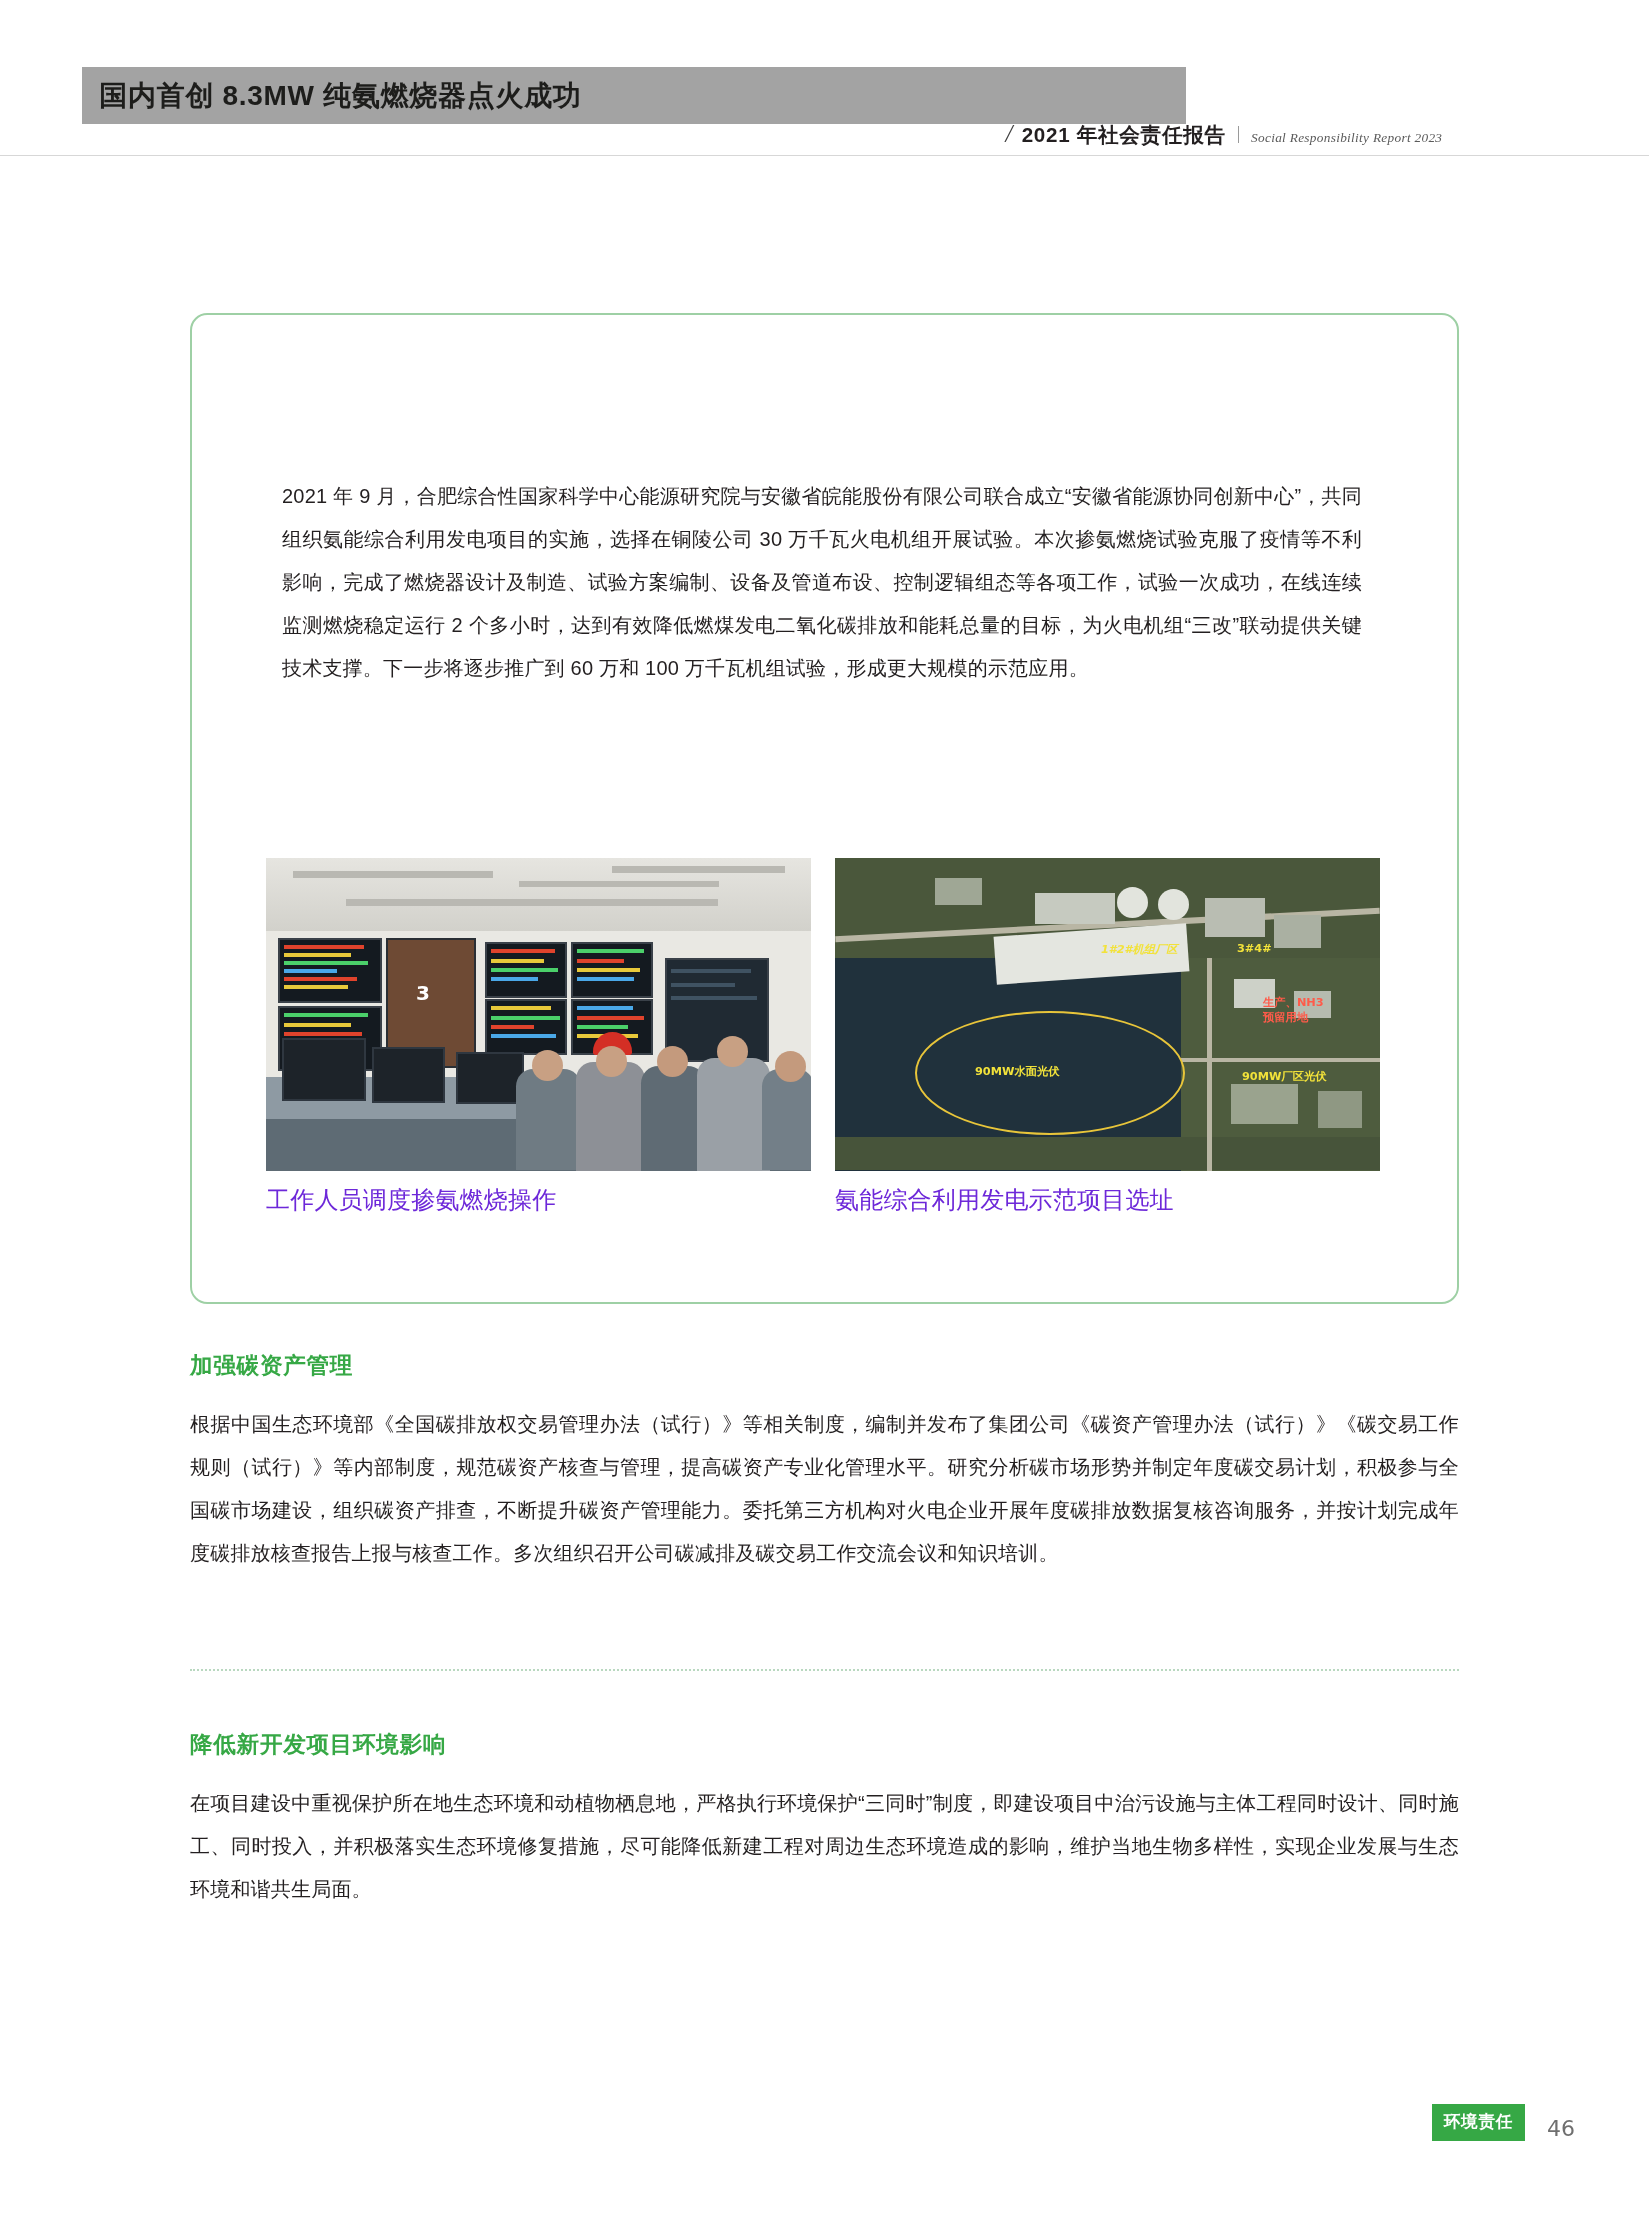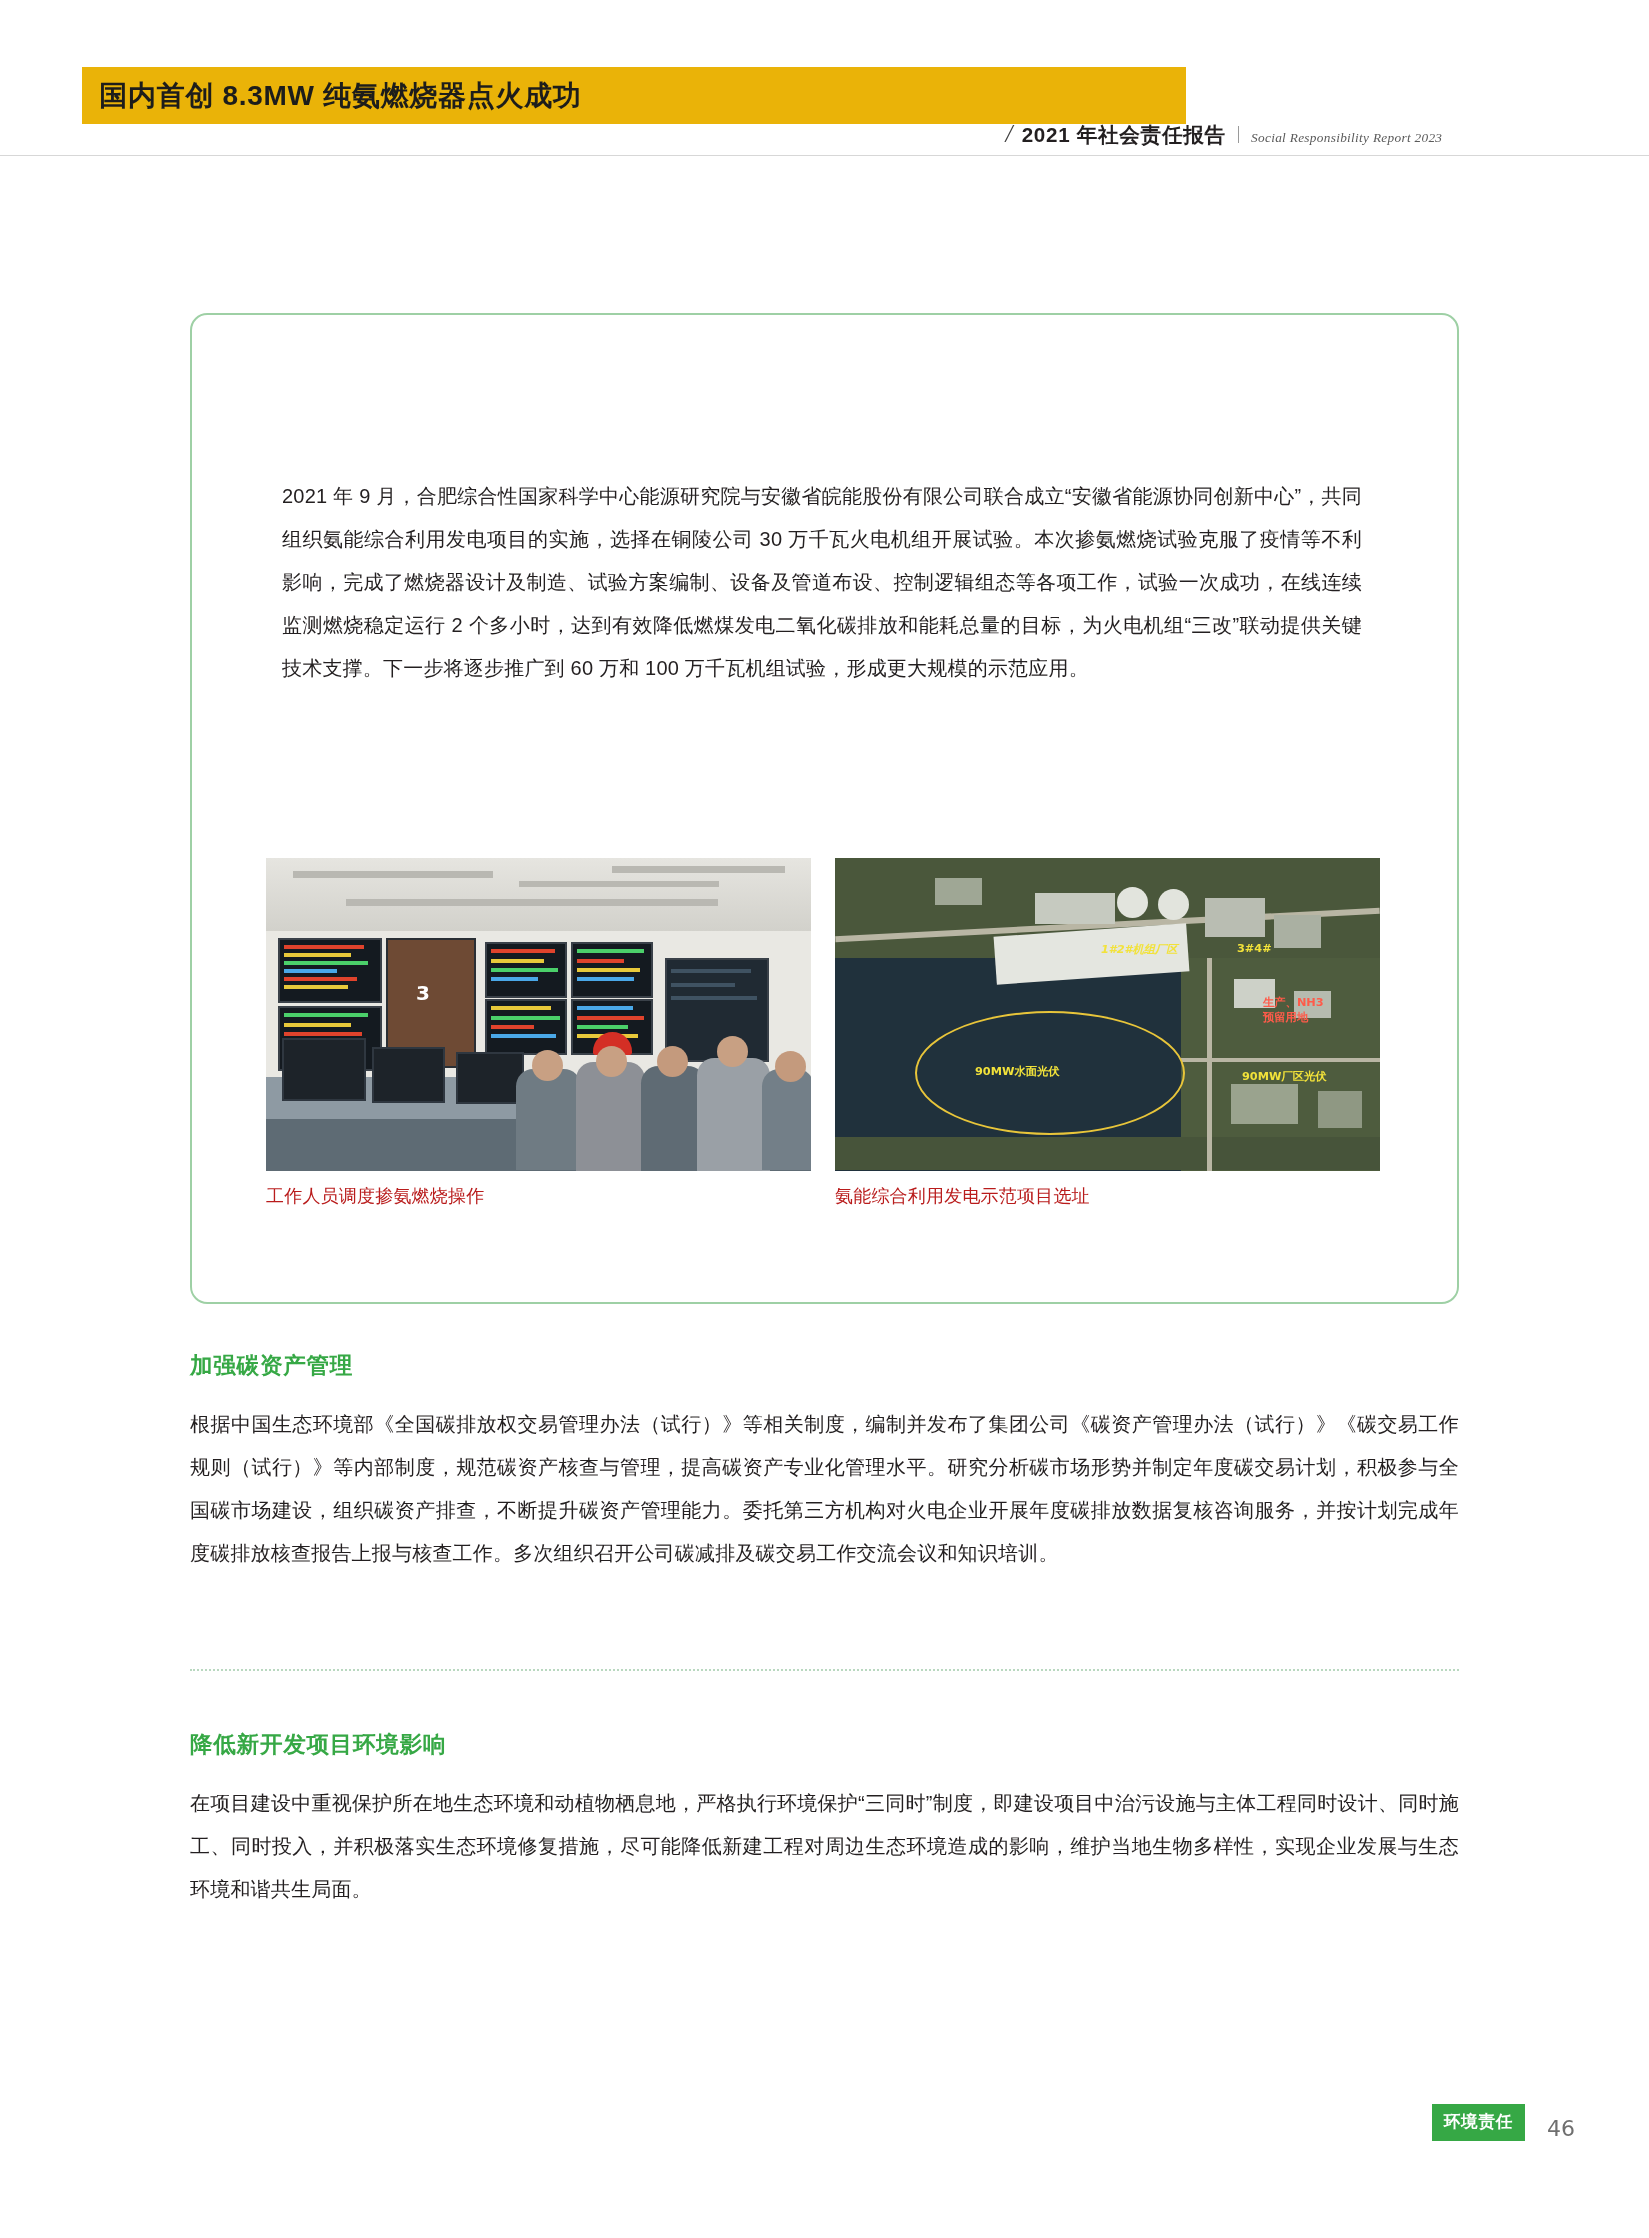--- a/index.html
+++ b/index.html
@@ -83,21 +83,21 @@
     border-radius: 17.3px;
     box-sizing: border-box;
     background: #ffffff;
   }
   .case-title-wrap {
     position: absolute;
     left: 82px;
     top: 67px;
     width: 1104px;
     height: 57px;
-    background: #eab308;
+    background: #a3a3a3;
     display: flex;
     align-items: center;
   }
   .case-title {
     font-size: 28px;
     font-weight: bold;
     color: #1d1d1b;
     letter-spacing: 0.7px;
     padding-left: 17.3px;
   }
@@ -139,22 +139,22 @@
   .fig-img {
     width: 545px;
     height: 313px;
     position: relative;
     overflow: hidden;
   }
   .fig-cap {
     position: absolute;
     top: 326px;
     left: 0;
-    font-size: 18px;
-    color: #b91c1c;
+    font-size: 24px;
+    color: #6d28d9;
     letter-spacing: 0.2px;
   }
 
   
   .cr {
     width: 100%;
     height: 100%;
     background: #cfcfc9;
     position: relative;
   }

